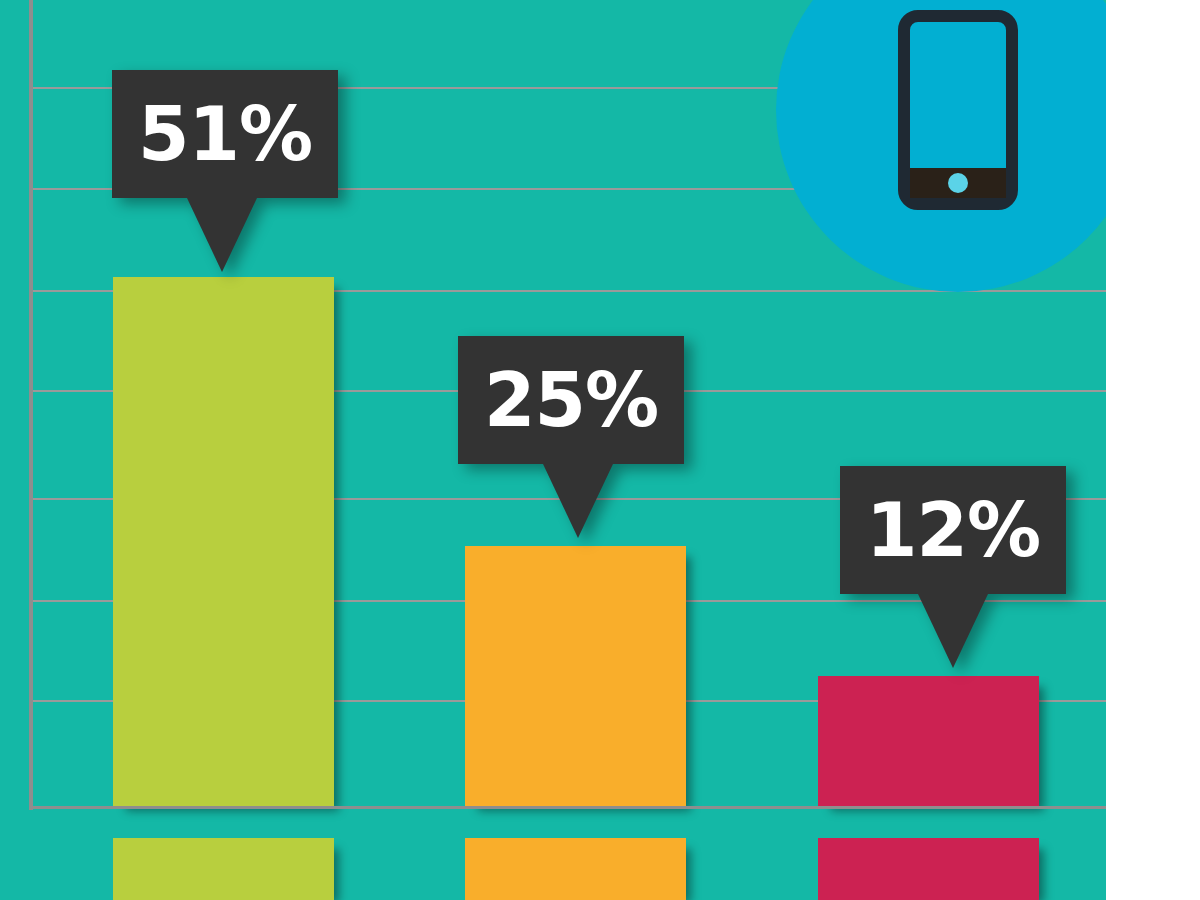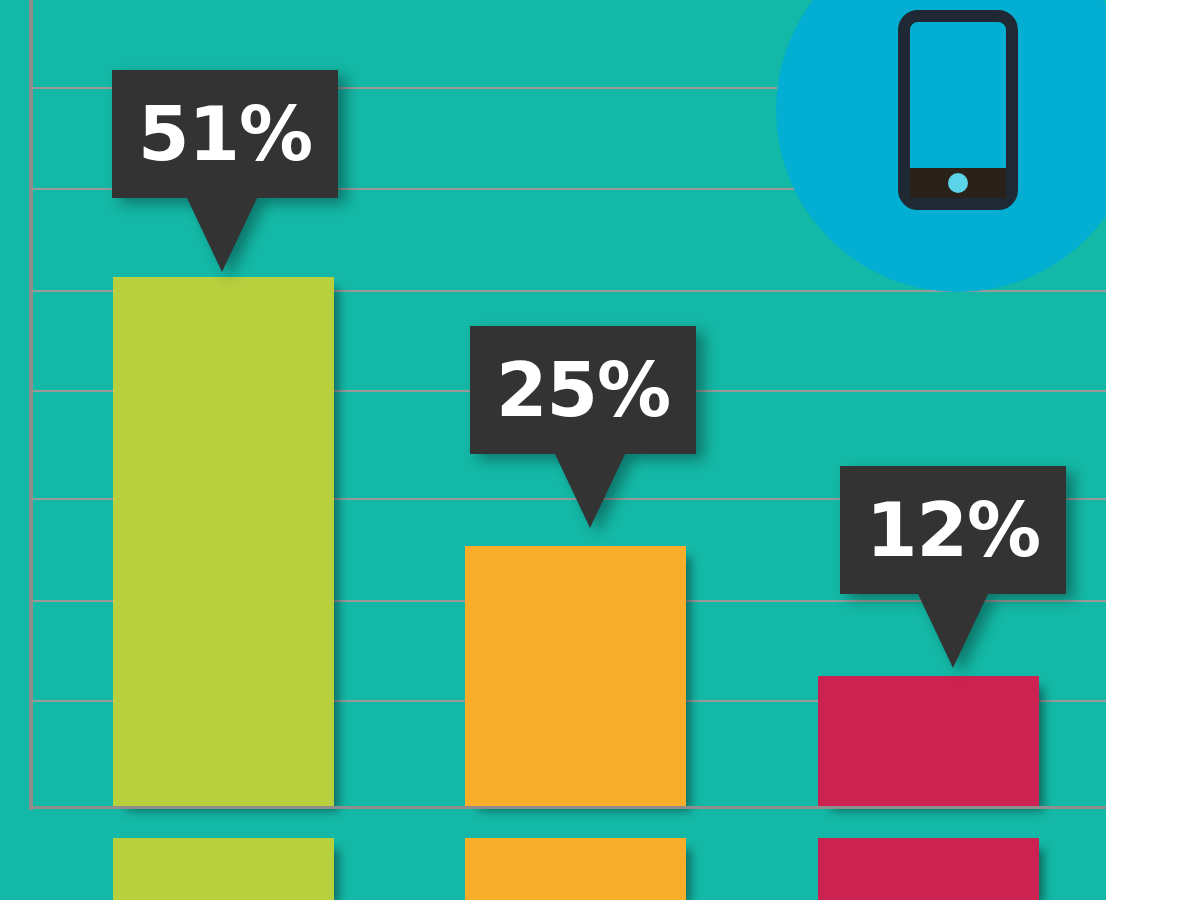--- a/index.html
+++ b/index.html
@@ -123,21 +123,21 @@
   <div id="swatches">
       <div class="legend-swatch" style="left: 113px; top: 838px; width: 221px; height: 62px; background: rgb(184, 207, 62);"></div>
       <div class="legend-swatch" style="left: 465px; top: 838px; width: 221px; height: 62px; background: rgb(249, 174, 43);"></div>
       <div class="legend-swatch" style="left: 818px; top: 838px; width: 221px; height: 62px; background: rgb(204, 34, 82);"></div>
     </div>
 
   <div id="callouts">
       <div class="callout" style="left: 112px; top: 70px; width: 226px;">
         <div class="callout-box" style="height: 128px; line-height: 128px; width: 226px;">51%<div class="callout-tail" style="left: 75px;"></div></div>
       </div>
-      <div class="callout" style="left: 458px; top: 326px; width: 226px; margin-left: 12px;">
+      <div class="callout" style="left: 458px; top: 336px; width: 226px;">
         <div class="callout-box" style="height: 128px; line-height: 128px; width: 226px;">25%<div class="callout-tail" style="left: 85px;"></div></div>
       </div>
       <div class="callout" style="left: 812px; top: 466px; width: 226px; padding-left: 28px;">
         <div class="callout-box" style="height: 128px; line-height: 128px; width: 226px;">12%<div class="callout-tail" style="left: 78px;"></div></div>
       </div>
     </div>
 
   <div class="phone-badge" id="badge" style="left: 776px; top: -72px; width: 364px; height: 364px; background: rgb(2, 175, 210);">
     <svg width="120" height="200" viewBox="0 0 120 200">
       <rect x="6" y="6" width="108" height="188" rx="14" ry="14" fill="none" stroke="#1F2933" stroke-width="12"></rect>

